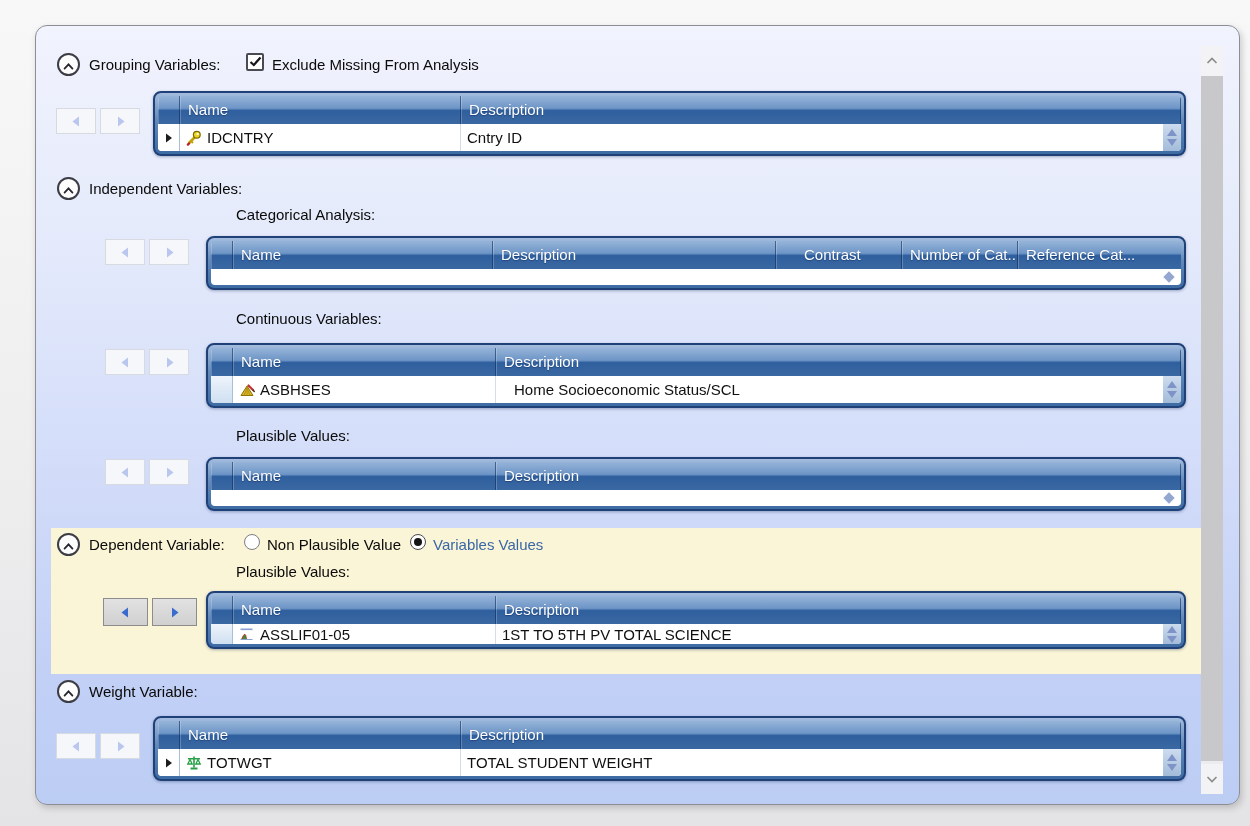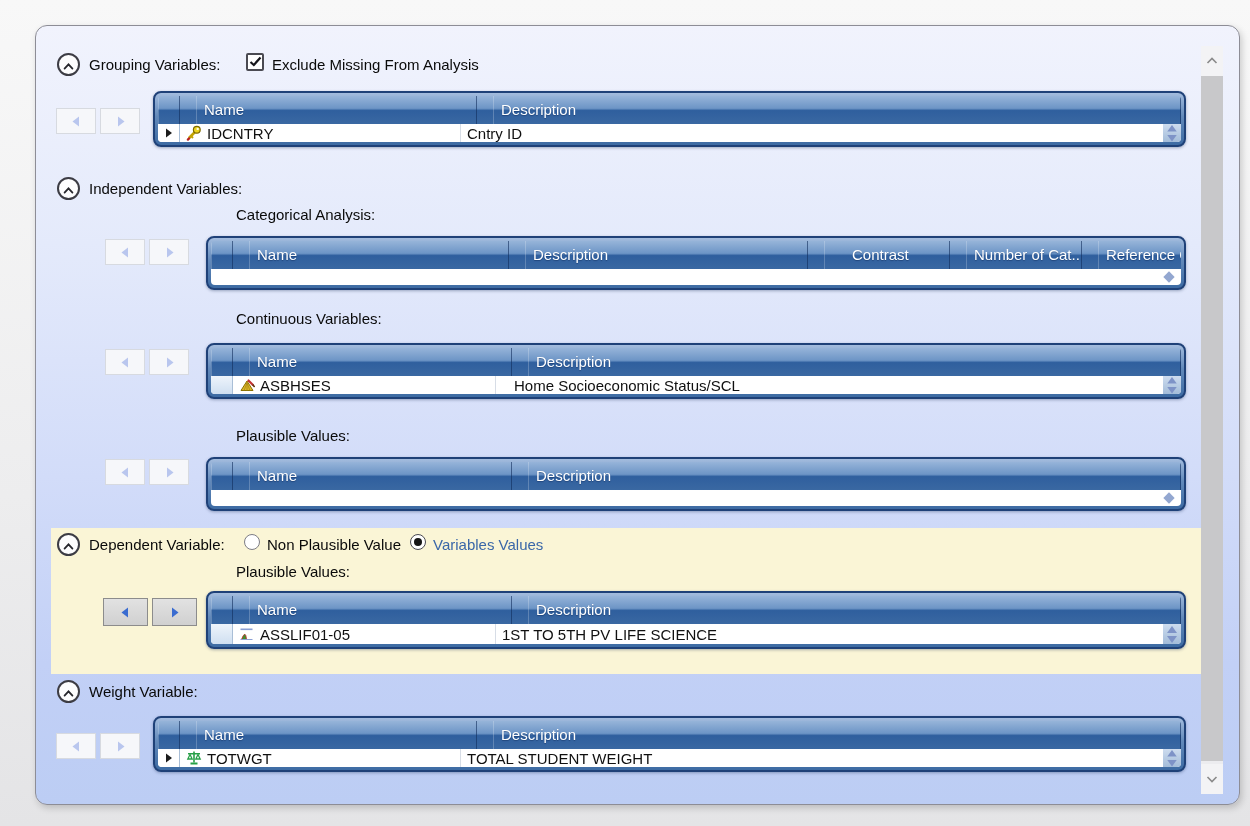--- a/index.html
+++ b/index.html
@@ -57,28 +57,28 @@
   .nav-pair.enabled .tri { fill:#3a6cd0; }
 
   
   .grid {
     position:absolute; border:2px solid #1f4178; border-radius:8px; padding:3px;
     background: linear-gradient(180deg, #a3bcde 0%, #6289ba 45%, #3d6ba3 100%);
     box-shadow: 0 1px 3px rgba(20,40,80,0.35);
   }
   .g-header { height:28px; display:flex;
     background: linear-gradient(180deg, #96b4d9 0%, #6d95c6 44%, #2f5f9e 52%, #3a68a2 100%);
-    border-radius:4px 4px 0 0; overflow:hidden;gap:16px; }
+    border-radius:4px 4px 0 0; overflow:hidden; }
   .g-hcell { color:#fff; font-size:15px; line-height:28px; padding-left:8px;
     border-right:1px solid rgba(16,45,92,0.6); box-shadow: inset 1px 0 0 rgba(255,255,255,0.22);
     text-shadow:0 1px 1px rgba(0,20,60,0.35); overflow:hidden; white-space:nowrap; cursor:default; }
   .g-sel-h { width:22px; border-right:1px solid rgba(16,45,92,0.6);
     box-shadow: inset 1px 0 0 rgba(255,255,255,0.22); }
   .g-body { display:flex; background:#fff; border-radius:0 0 4px 4px; overflow:hidden; }
-  .g-row-h26 { height:18px; }
+  .g-row-h26 { height:27px; }
   .g-row-h16 { height:16px; }
   .g-sel { width:22px; display:flex; align-items:center; justify-content:center;
     background:linear-gradient(180deg,#eef4fb,#cfdff1); border-right:1px solid #a9bed6; }
   .g-sel.white { background:#fff; }
   .g-sel svg { width:8px; height:10px; }
   .g-cell { font-size:15px; color:#101010; display:flex; align-items:center;
     padding-left:6px; border-right:1px solid #d7dde6; overflow:hidden; white-space:nowrap; }
   .g-cell .vicon { width:16px; height:16px; margin-right:5px; flex:0 0 auto; }
   .g-vscroll { width:18px; display:flex; flex-direction:column; align-items:center; justify-content:center;
     gap:1px; background:linear-gradient(180deg,#cddcef,#a3bcd9); }
@@ -300,21 +300,21 @@
       <div class="g-sel"></div>
       <div class="g-cell" style="width:263px;">
         <svg class="vicon" viewBox="0 0 16 16">
           <rect x="1.5" y="2.5" width="12" height="1.6" fill="#8a9fd4"></rect>
           <path d="M2.5 13.5 Q6.5 3 7.5 13.5 Z" fill="#3f8f2e" stroke="#c03030" stroke-width="0.9"></path>
           <path d="M1.5 13.5 L13.5 13.5" stroke="#8a9fd4" stroke-width="1.2"></path>
         </svg>
         <span>ASSLIF01-05</span>
       </div>
       <div class="g-cell flex1" style="border-right:none;">
-        <span>1ST TO 5TH PV LIFE SCIENCE</span>
+        <span>1ST TO 5TH PV TOTAL SCIENCE</span>
       </div>
       <div class="g-vscroll">
         <svg viewBox="0 0 12 9">
             <polygon points="6,1 11,8 1,8" fill="#7e93c7"></polygon>
           </svg>
         <svg viewBox="0 0 12 9">
             <polygon points="1,1 11,1 6,8" fill="#7e93c7"></polygon>
           </svg>
       </div>
     </div>

